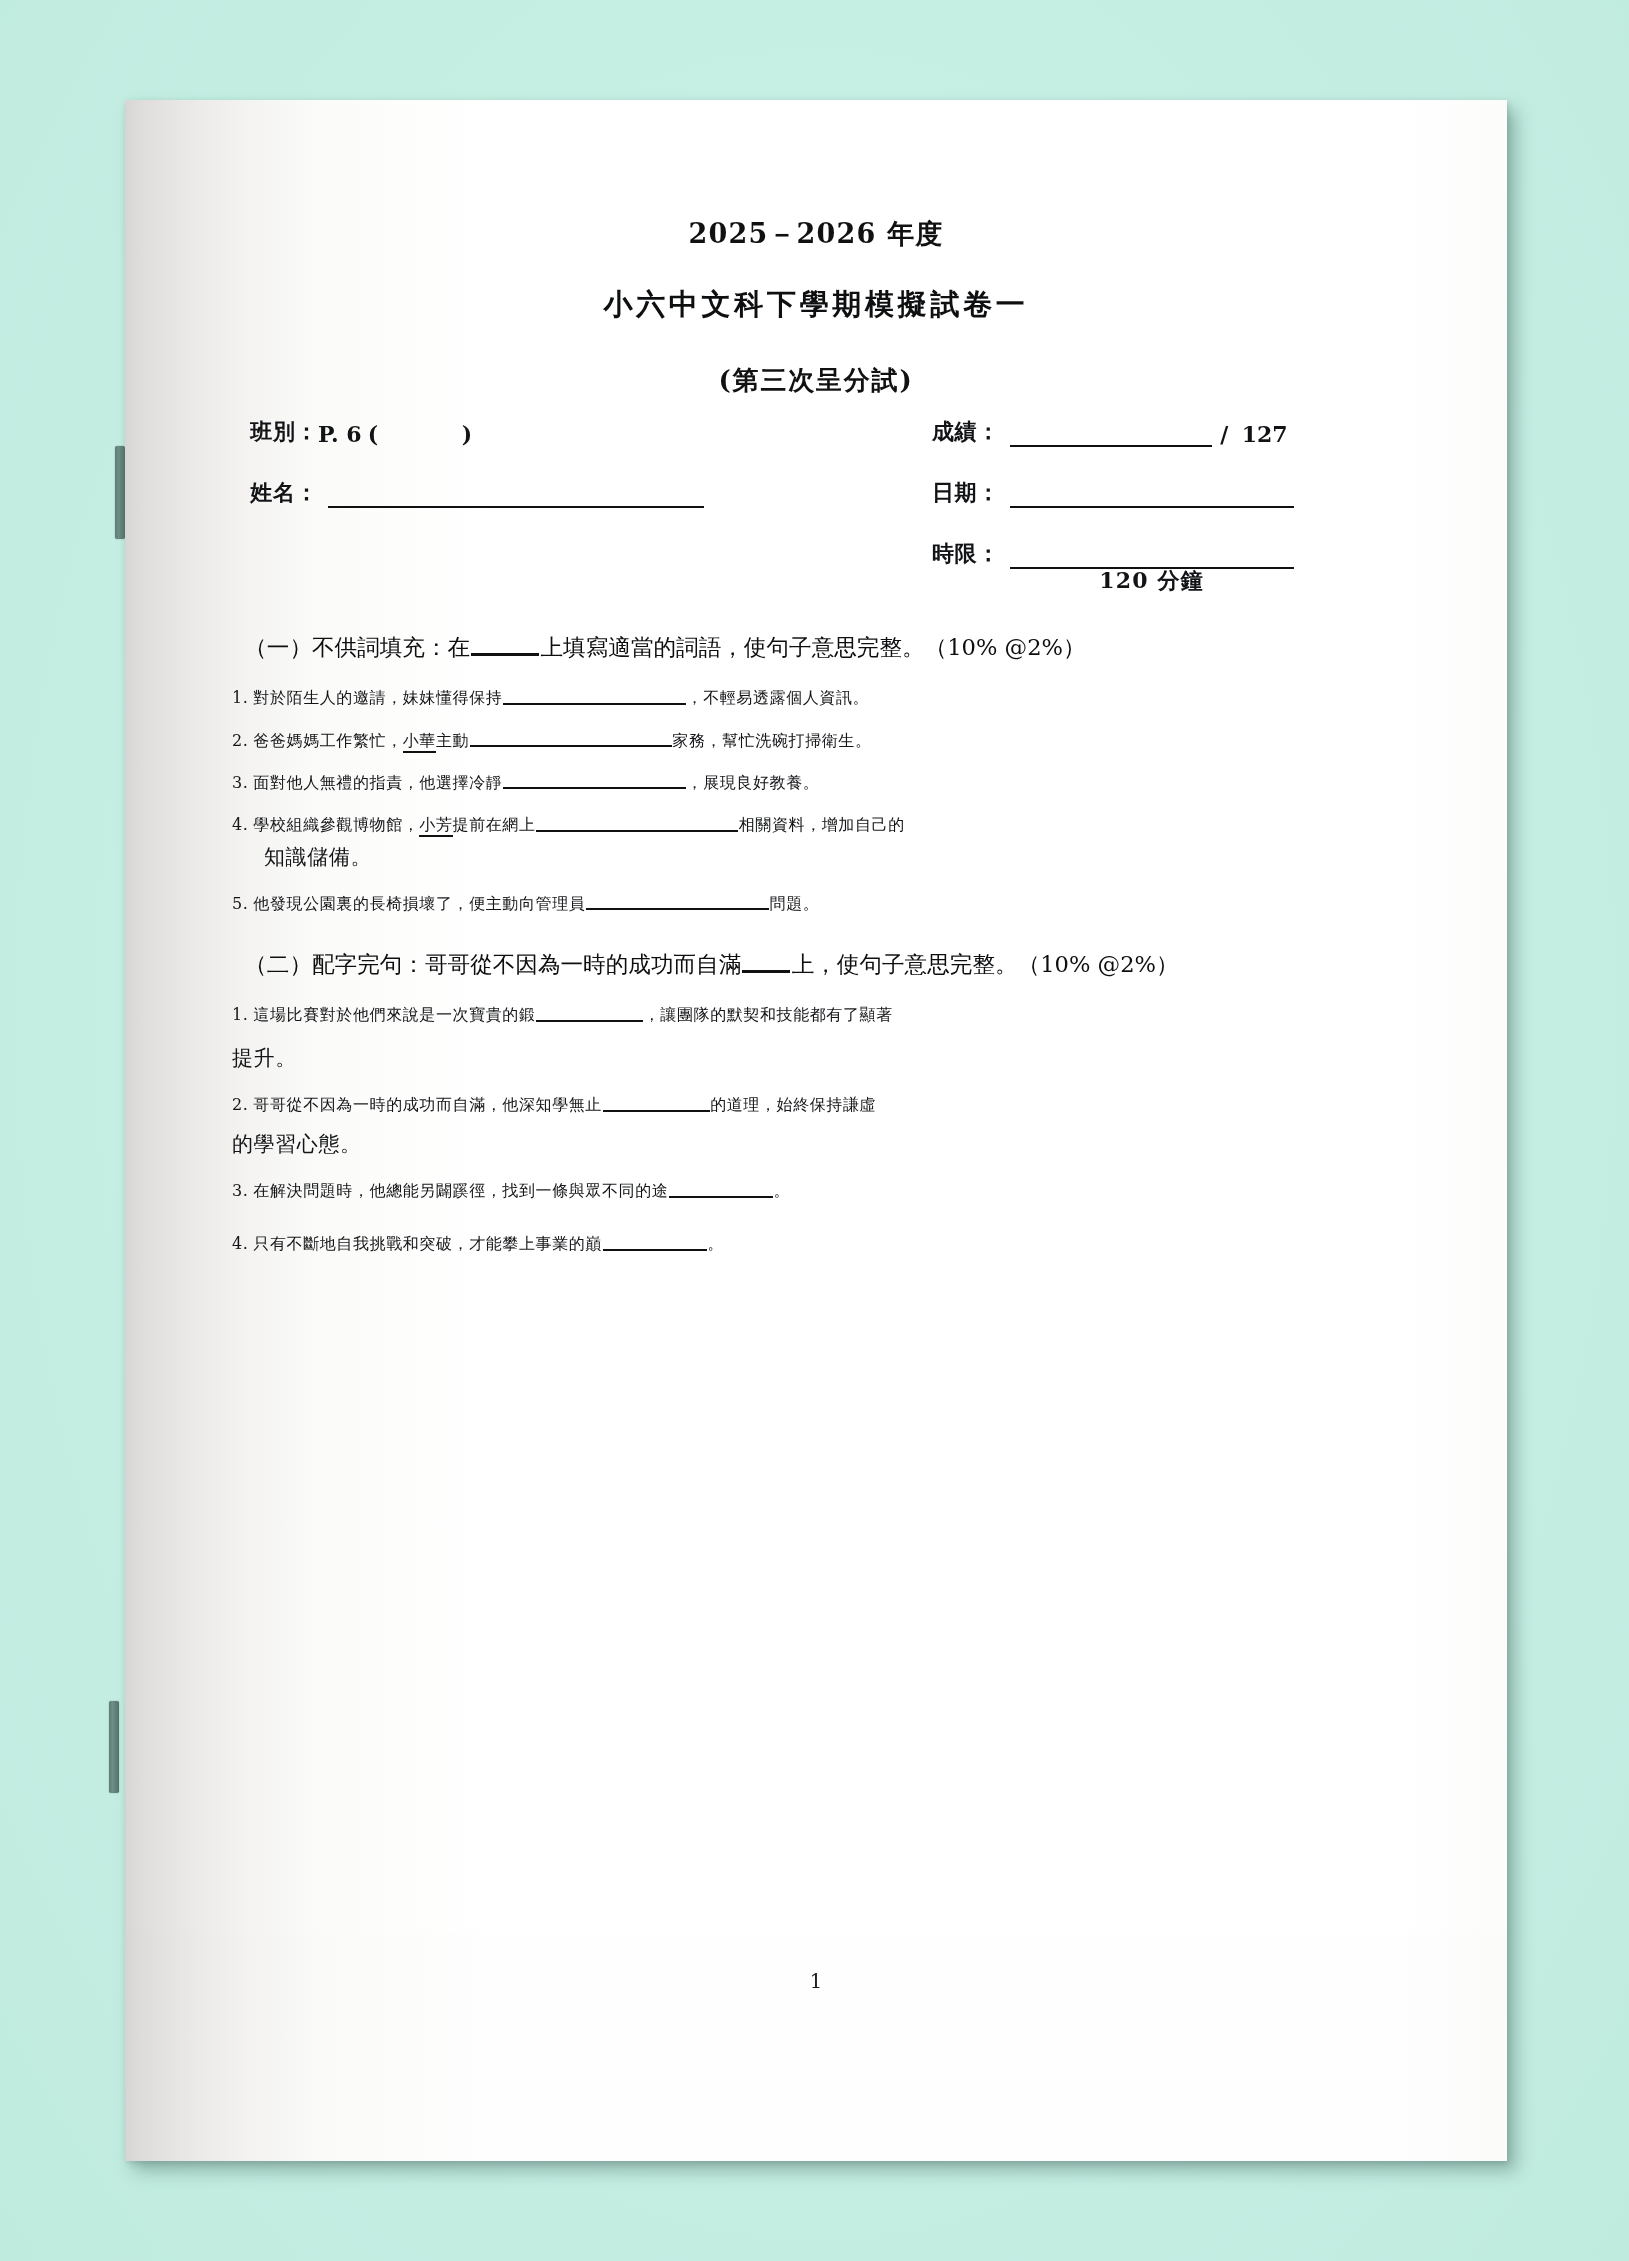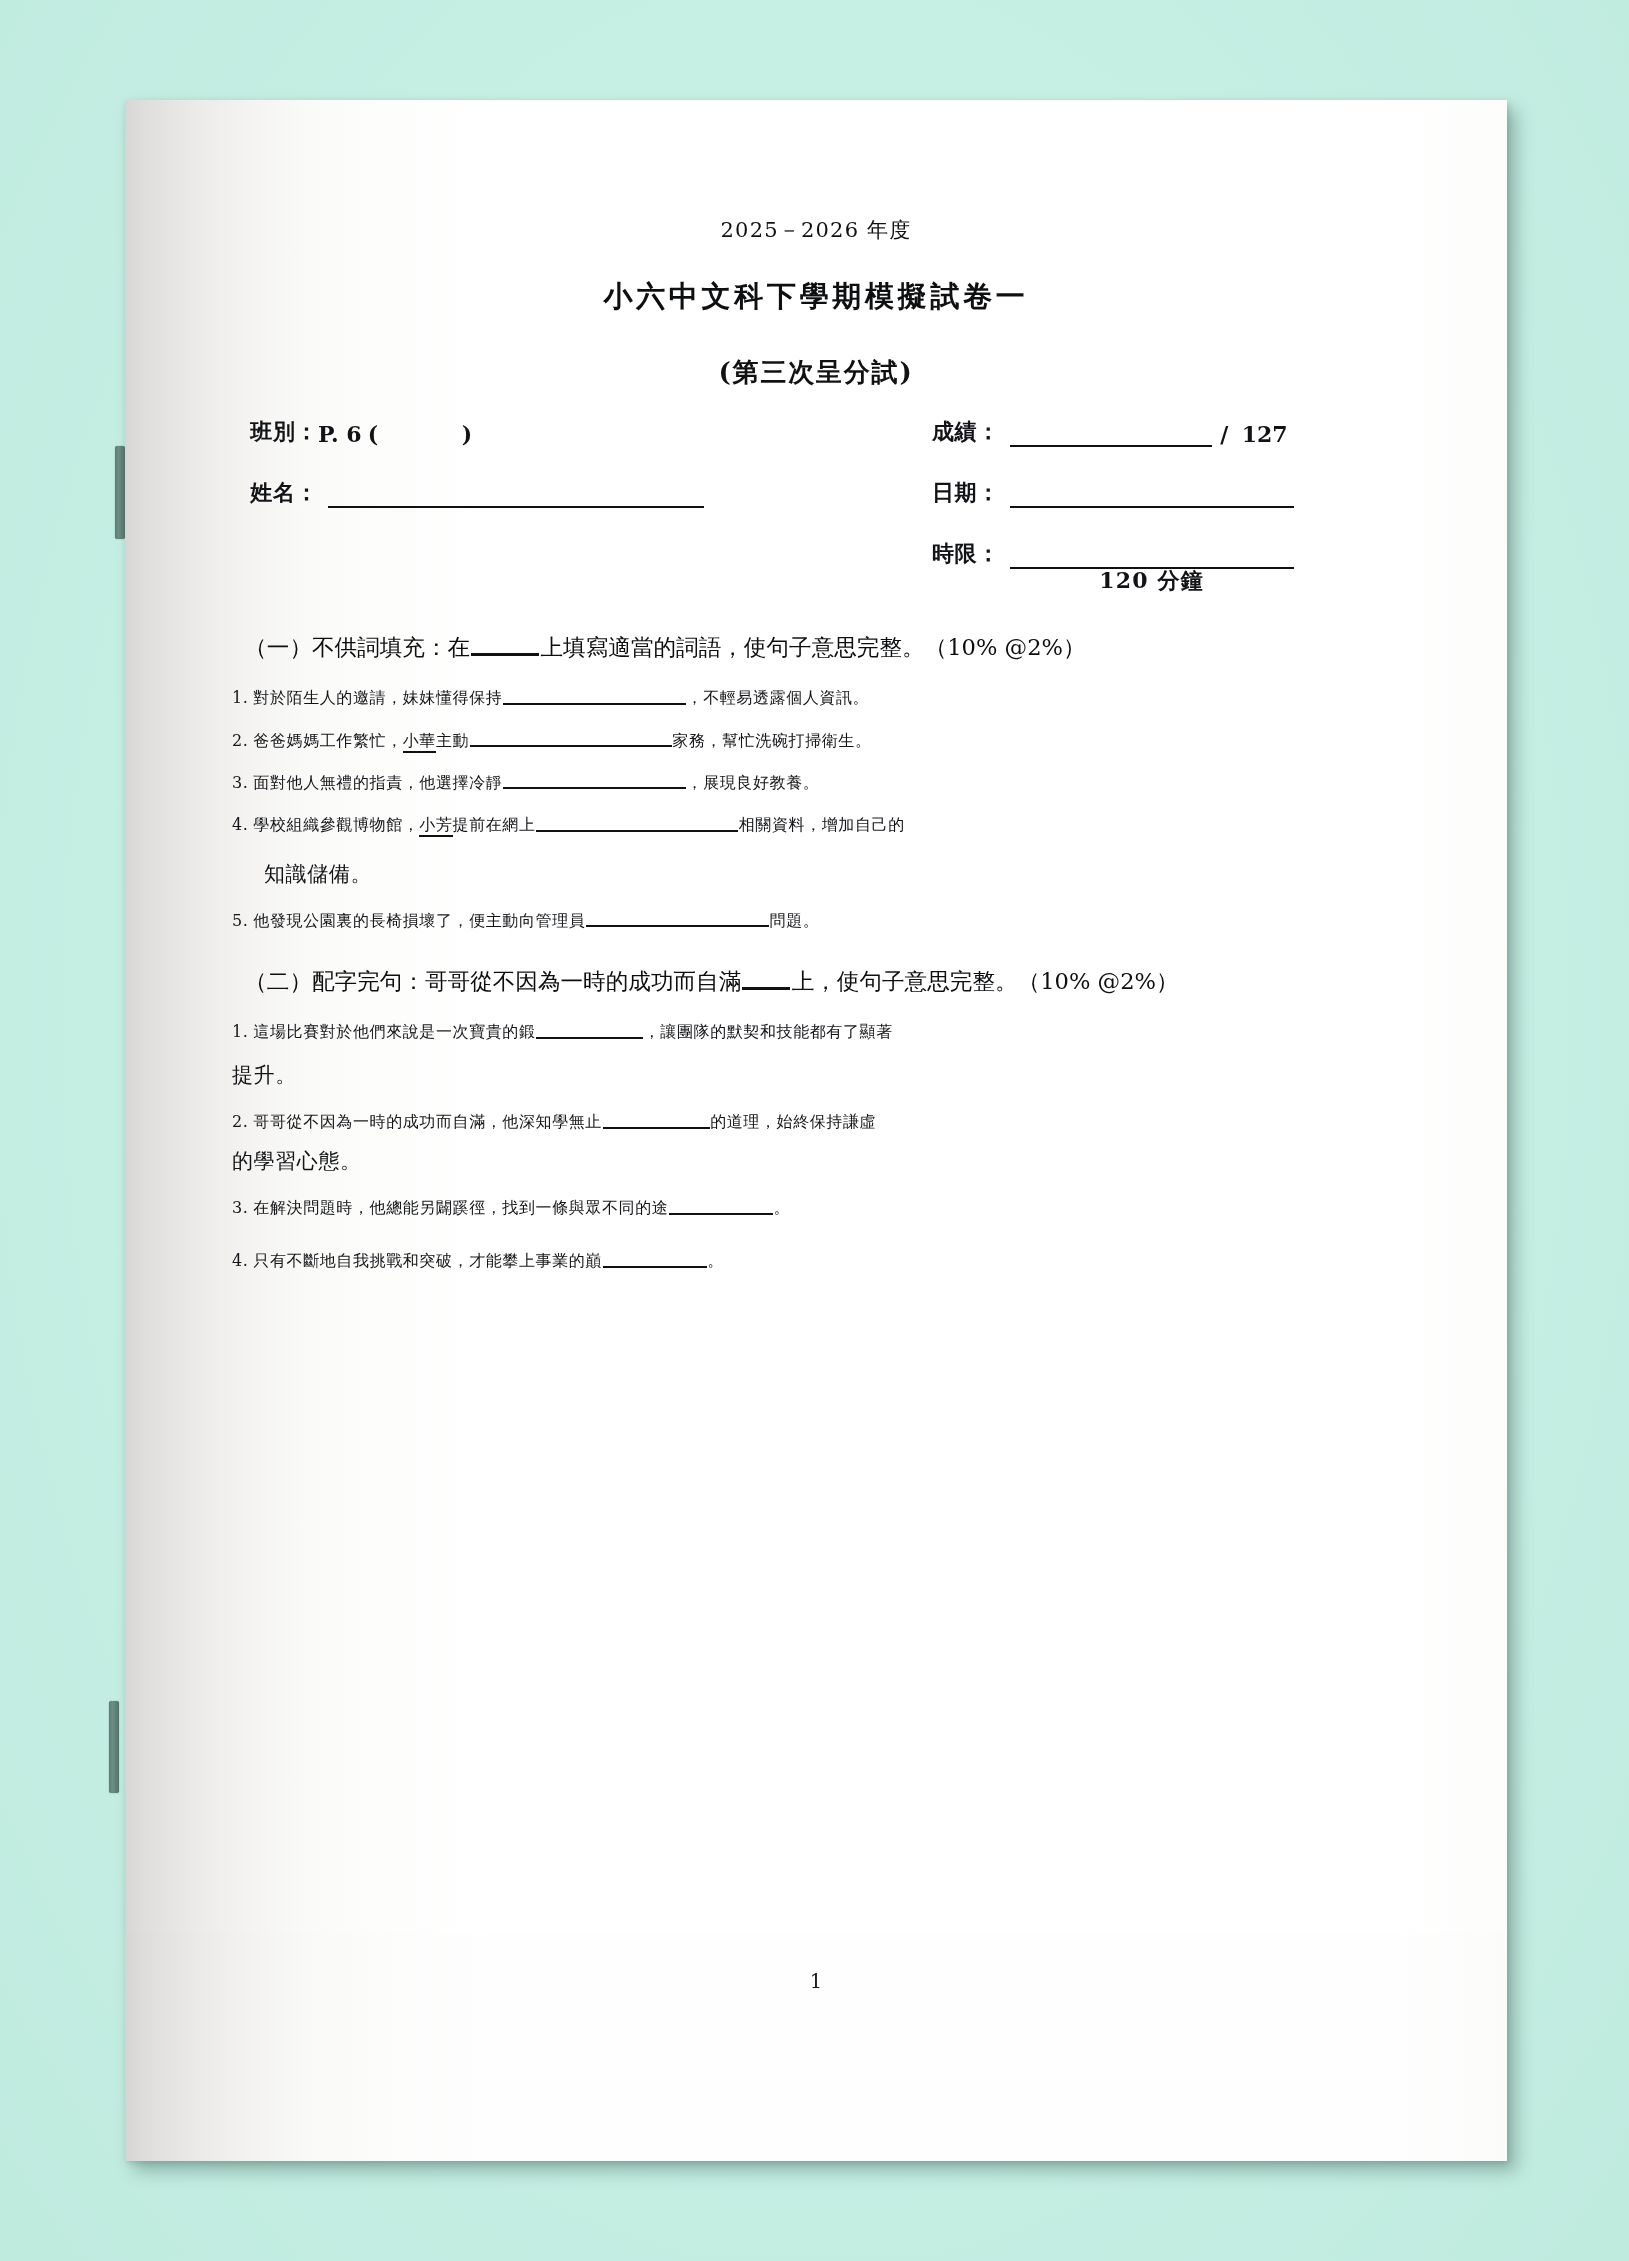--- a/index.html
+++ b/index.html
@@ -91,23 +91,23 @@
   }
 
   .doc-title-block {
     position: absolute;
     left: 0;
     right: 0;
     top: 116px;
     text-align: center;
   }
   .t-year {
-    font-size: 21px;
+    font-size: 27px;
     letter-spacing: 1.2px;
-    font-weight: 400;
+    font-weight: 700;
     margin-bottom: 33px;
     color: #111;
   }
   .t-main {
     font-size: 29px;
     letter-spacing: 3.7px;
     font-weight: 700;
     margin-bottom: 38px;
     color: #0e0f11;
   }
@@ -281,21 +281,21 @@
       </p>
 
       <p class="q">
         <span class="num">2.</span><span>爸爸媽媽工作繁忙，</span><span class="uname">小華</span><span>主動</span><span class="blank" style="width:202px"></span><span>家務，幫忙洗碗打掃衛生。</span>
       </p>
 
       <p class="q">
         <span class="num">3.</span><span>面對他人無禮的指責，他選擇冷靜</span><span class="blank" style="width:183px"></span><span>，展現良好教養。</span>
       </p>
 
-      <p class="q" style="margin-bottom:26px">
+      <p class="q" style="margin-bottom:9px">
         <span class="num">4.</span><span>學校組織參觀博物館，</span><span class="uname">小芳</span><span>提前在網上</span><span class="blank" style="width:202px"></span><span>相關資料，增加自己的</span>
       </p>
       <p class="q-cont">知識儲備。</p>
 
       <p class="q">
         <span class="num">5.</span><span>他發現公園裏的長椅損壞了，便主動向管理員</span><span class="blank" style="width:183px"></span><span>問題。</span>
       </p>
 
       <div class="sec-head sec2">
         <span>（二）配字完句：哥哥從不因為一時的成功而自滿</span><span class="blank-xs"></span><span>上，使句子意思完整。（10% @2%）</span>

